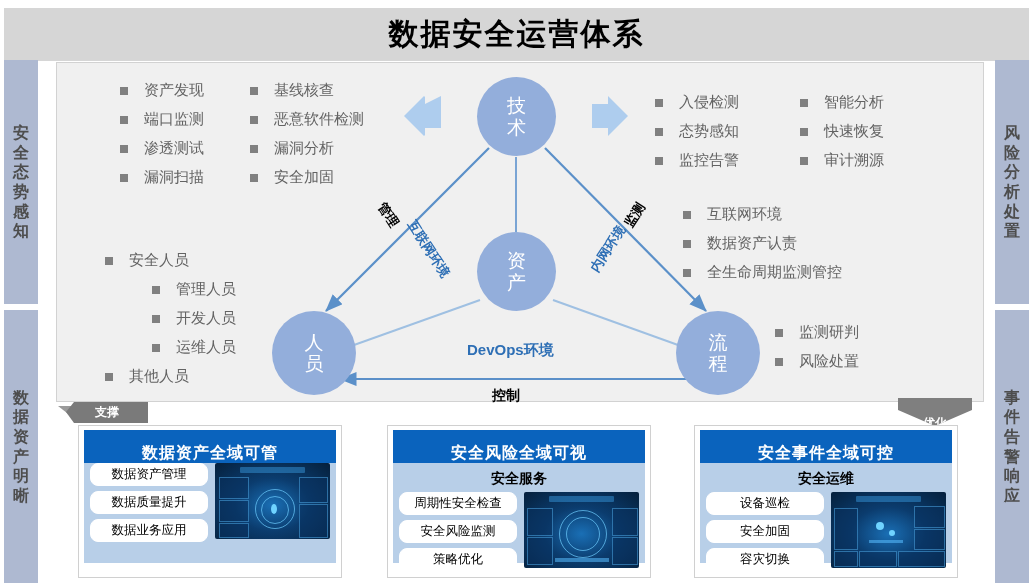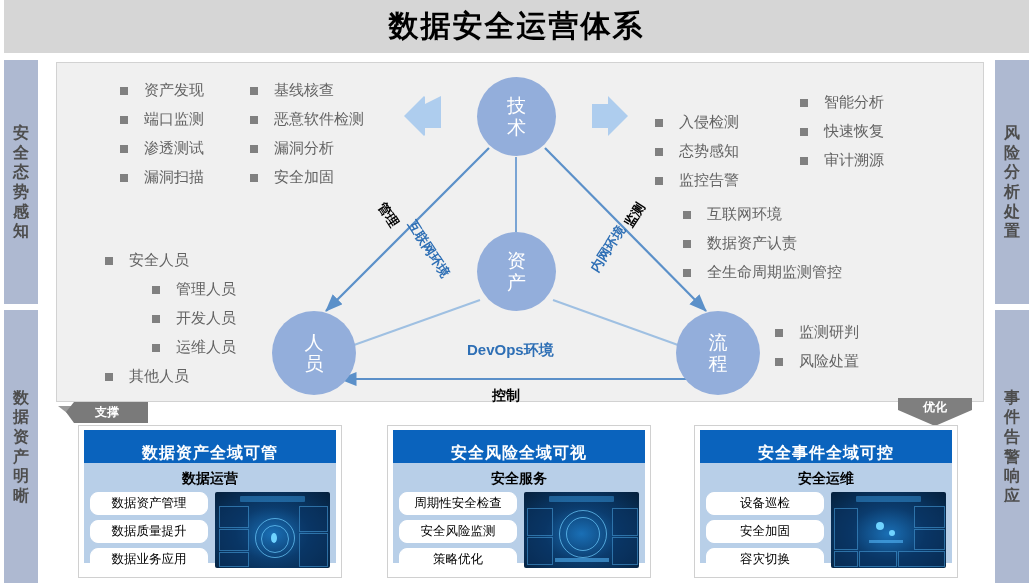--- a/index.html
+++ b/index.html
@@ -7,21 +7,21 @@
     width:1033px;height:587px;
     background:#ffffff;
     font-family:"Liberation Sans","DejaVu Sans",sans-serif;
     overflow:hidden;
     position:relative;
   }
   #root{position:absolute;left:0;top:0;width:1033px;height:587px;}
 
   
   .title-bar{
-    position:absolute;left:4px;top:0;width:1025px;height:53px;
+    position:absolute;left:4px;top:8px;width:1025px;height:53px;
     background:#d6d6d6;
     display:flex;align-items:center;justify-content:center;
   }
   .title-bar .title{
     font-size:30px;font-weight:bold;color:#000;letter-spacing:2px;
   }
 
   
   .rail{
     position:absolute;width:34px;background:#aeb9d1;
@@ -45,21 +45,21 @@
   .blist{position:absolute;}
   .brow{display:flex;align-items:center;height:29px;}
   .bullet{
     width:8px;height:8px;background:#808080;display:inline-block;
     margin-right:16px;flex:none;
   }
   .btxt{font-size:15px;color:#636363;white-space:nowrap;}
 
   .list-tl-a{left:120px;top:76px;text-align:center;}
   .list-tl-b{left:250px;top:76px;}
-  .list-tr-a{left:655px;top:88px;margin-top:20px;}
+  .list-tr-a{left:655px;top:88px;}
   .list-tr-b{left:800px;top:88px;}
   .list-mr  {left:683px;top:200px;}
   .list-ml  {left:105px;top:246px;}
   .list-ml .sub{margin-left:47px;}
   .list-br  {left:775px;top:318px;}
 
   
   .dsvg{position:absolute;left:0;top:0;width:1033px;height:587px;pointer-events:none;}
 
   .node{
@@ -81,21 +81,21 @@
   .lbl-devops  {left:467px;top:341px;color:#2e6fb5;font-size:15px;}
   .lbl-control {left:492px;top:387px;color:#000;font-size:14px;}
 
   
   .ribbon{position:absolute;height:21px;color:#fff;font-size:12px;font-weight:bold;
           display:flex;align-items:center;justify-content:center;}
   .ribbon-l{left:66px;top:402px;width:82px;background:#7a7a7a;
             clip-path:polygon(8px 0,82px 0,82px 21px,8px 21px,0 10px);}
   .ribbon-r{left:898px;top:398px;width:74px;height:28px;background:#7f7f7f;
             clip-path:polygon(0 0,74px 0,74px 12px,37px 28px,0 12px);
-            align-items:flex-start;padding-top:1px;}
+            align-items:flex-start;padding-top:17px;}
 
   
   .wedge-l{position:absolute;left:58px;top:406px;width:18px;height:14px;background:#9a9a9a;
            clip-path:polygon(0 0,18px 0,18px 14px);}
 
   
   .card{position:absolute;top:425px;width:262px;height:151px;background:#ffffff;border:1px solid #d0d0d0;}
   .card1{left:78px;}
   .card2{left:387px;}
   .card3{left:694px;}
@@ -355,21 +355,20 @@
       </div>
     </div>
 
   <div class="wedge-l"></div>
   <div class="ribbon ribbon-l">支撑</div>
   <div class="ribbon ribbon-r">优化</div>
 
   <div class="card card1">
     <div class="card-head">数据资产全域可管</div>
     <div class="card-body">
-      <div class="card-sub">数据运营</div>
       <div class="card-inner">
         <div class="pill-col">
             <div class="pill">数据资产管理</div>
             <div class="pill">数据质量提升</div>
             <div class="pill">数据业务应用</div>
           </div>
         <div class="thumb">
           <div class="ttop"></div>
           <div class="tbox" style="left:4px;top:14px;width:28px;height:20px;"></div>
           <div class="tbox" style="left:4px;top:37px;width:28px;height:20px;"></div>

